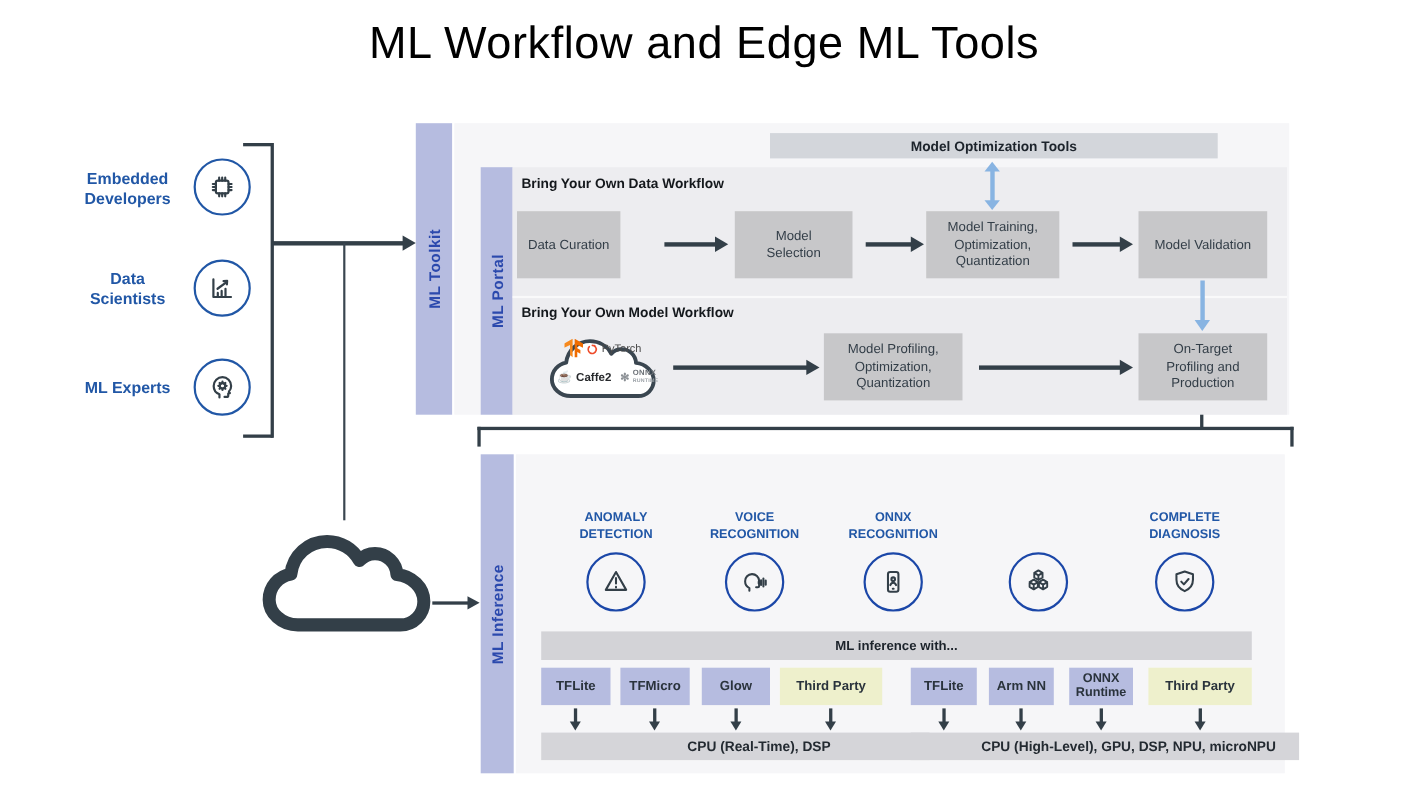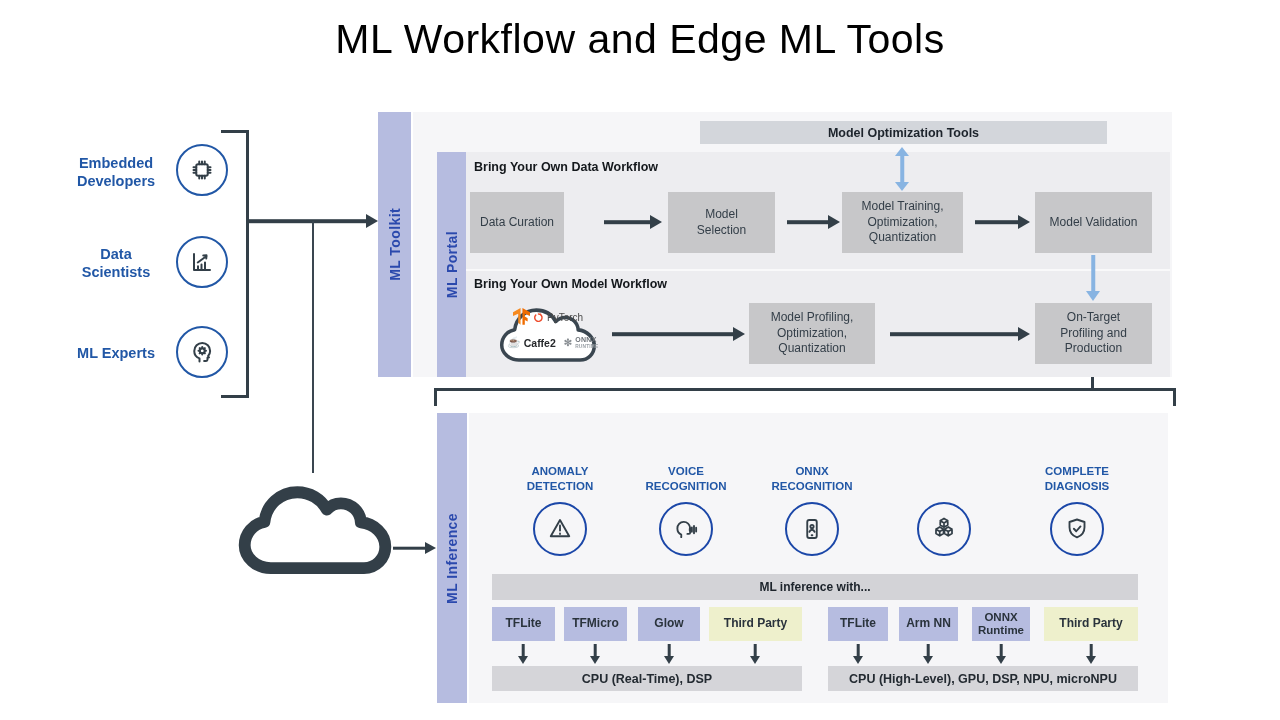--- a/index.html
+++ b/index.html
@@ -57,21 +57,21 @@
   
   .infhead{position:absolute;font-weight:700;font-size:15.5px;color:#101214;text-align:center;}
   .applabel{position:absolute;width:132px;text-align:center;font-weight:700;font-size:11.5px;
             color:#2157a6;white-space:pre-line;line-height:1.3;}
   .appring{position:absolute;width:54px;height:54px;border:2.5px solid #1b47a8;border-radius:50%;
            display:flex;align-items:center;justify-content:center;box-sizing:border-box;background:#f6f6f8;}
   .chip{position:absolute;height:34px;background:#b6bce0;display:flex;align-items:center;justify-content:center;
         text-align:center;font-weight:700;font-size:12px;color:#2a333c;white-space:pre-line;line-height:1.12;}
   .chip.yellow{background:#eef0cc;}
   .cpubar{position:absolute;height:25px;background:#d5d5d9;display:flex;align-items:center;justify-content:center;
-          font-weight:700;font-size:12.5px;color:#232a31;}
+          font-weight:700;font-size:12.5px;color:#232a31;padding-left:43px;}
 
   
   .cloudwrap{position:absolute;}
   .logo-row{position:absolute;display:flex;align-items:center;gap:3px;}
   .pytorch-text{font-size:10px;color:#4a4a4a;}
   .caffe2-text{font-size:10.5px;font-weight:700;color:#26282b;}
   .cup{font-size:11px;color:#26282b;}
   .onnx-mark{color:#8a8f94;font-size:10px;font-weight:700;}
   .onnx-text{display:flex;flex-direction:column;line-height:1.05;}
   .onnx-l1{font-size:7px;font-weight:700;color:#6d7278;letter-spacing:.3px;}

